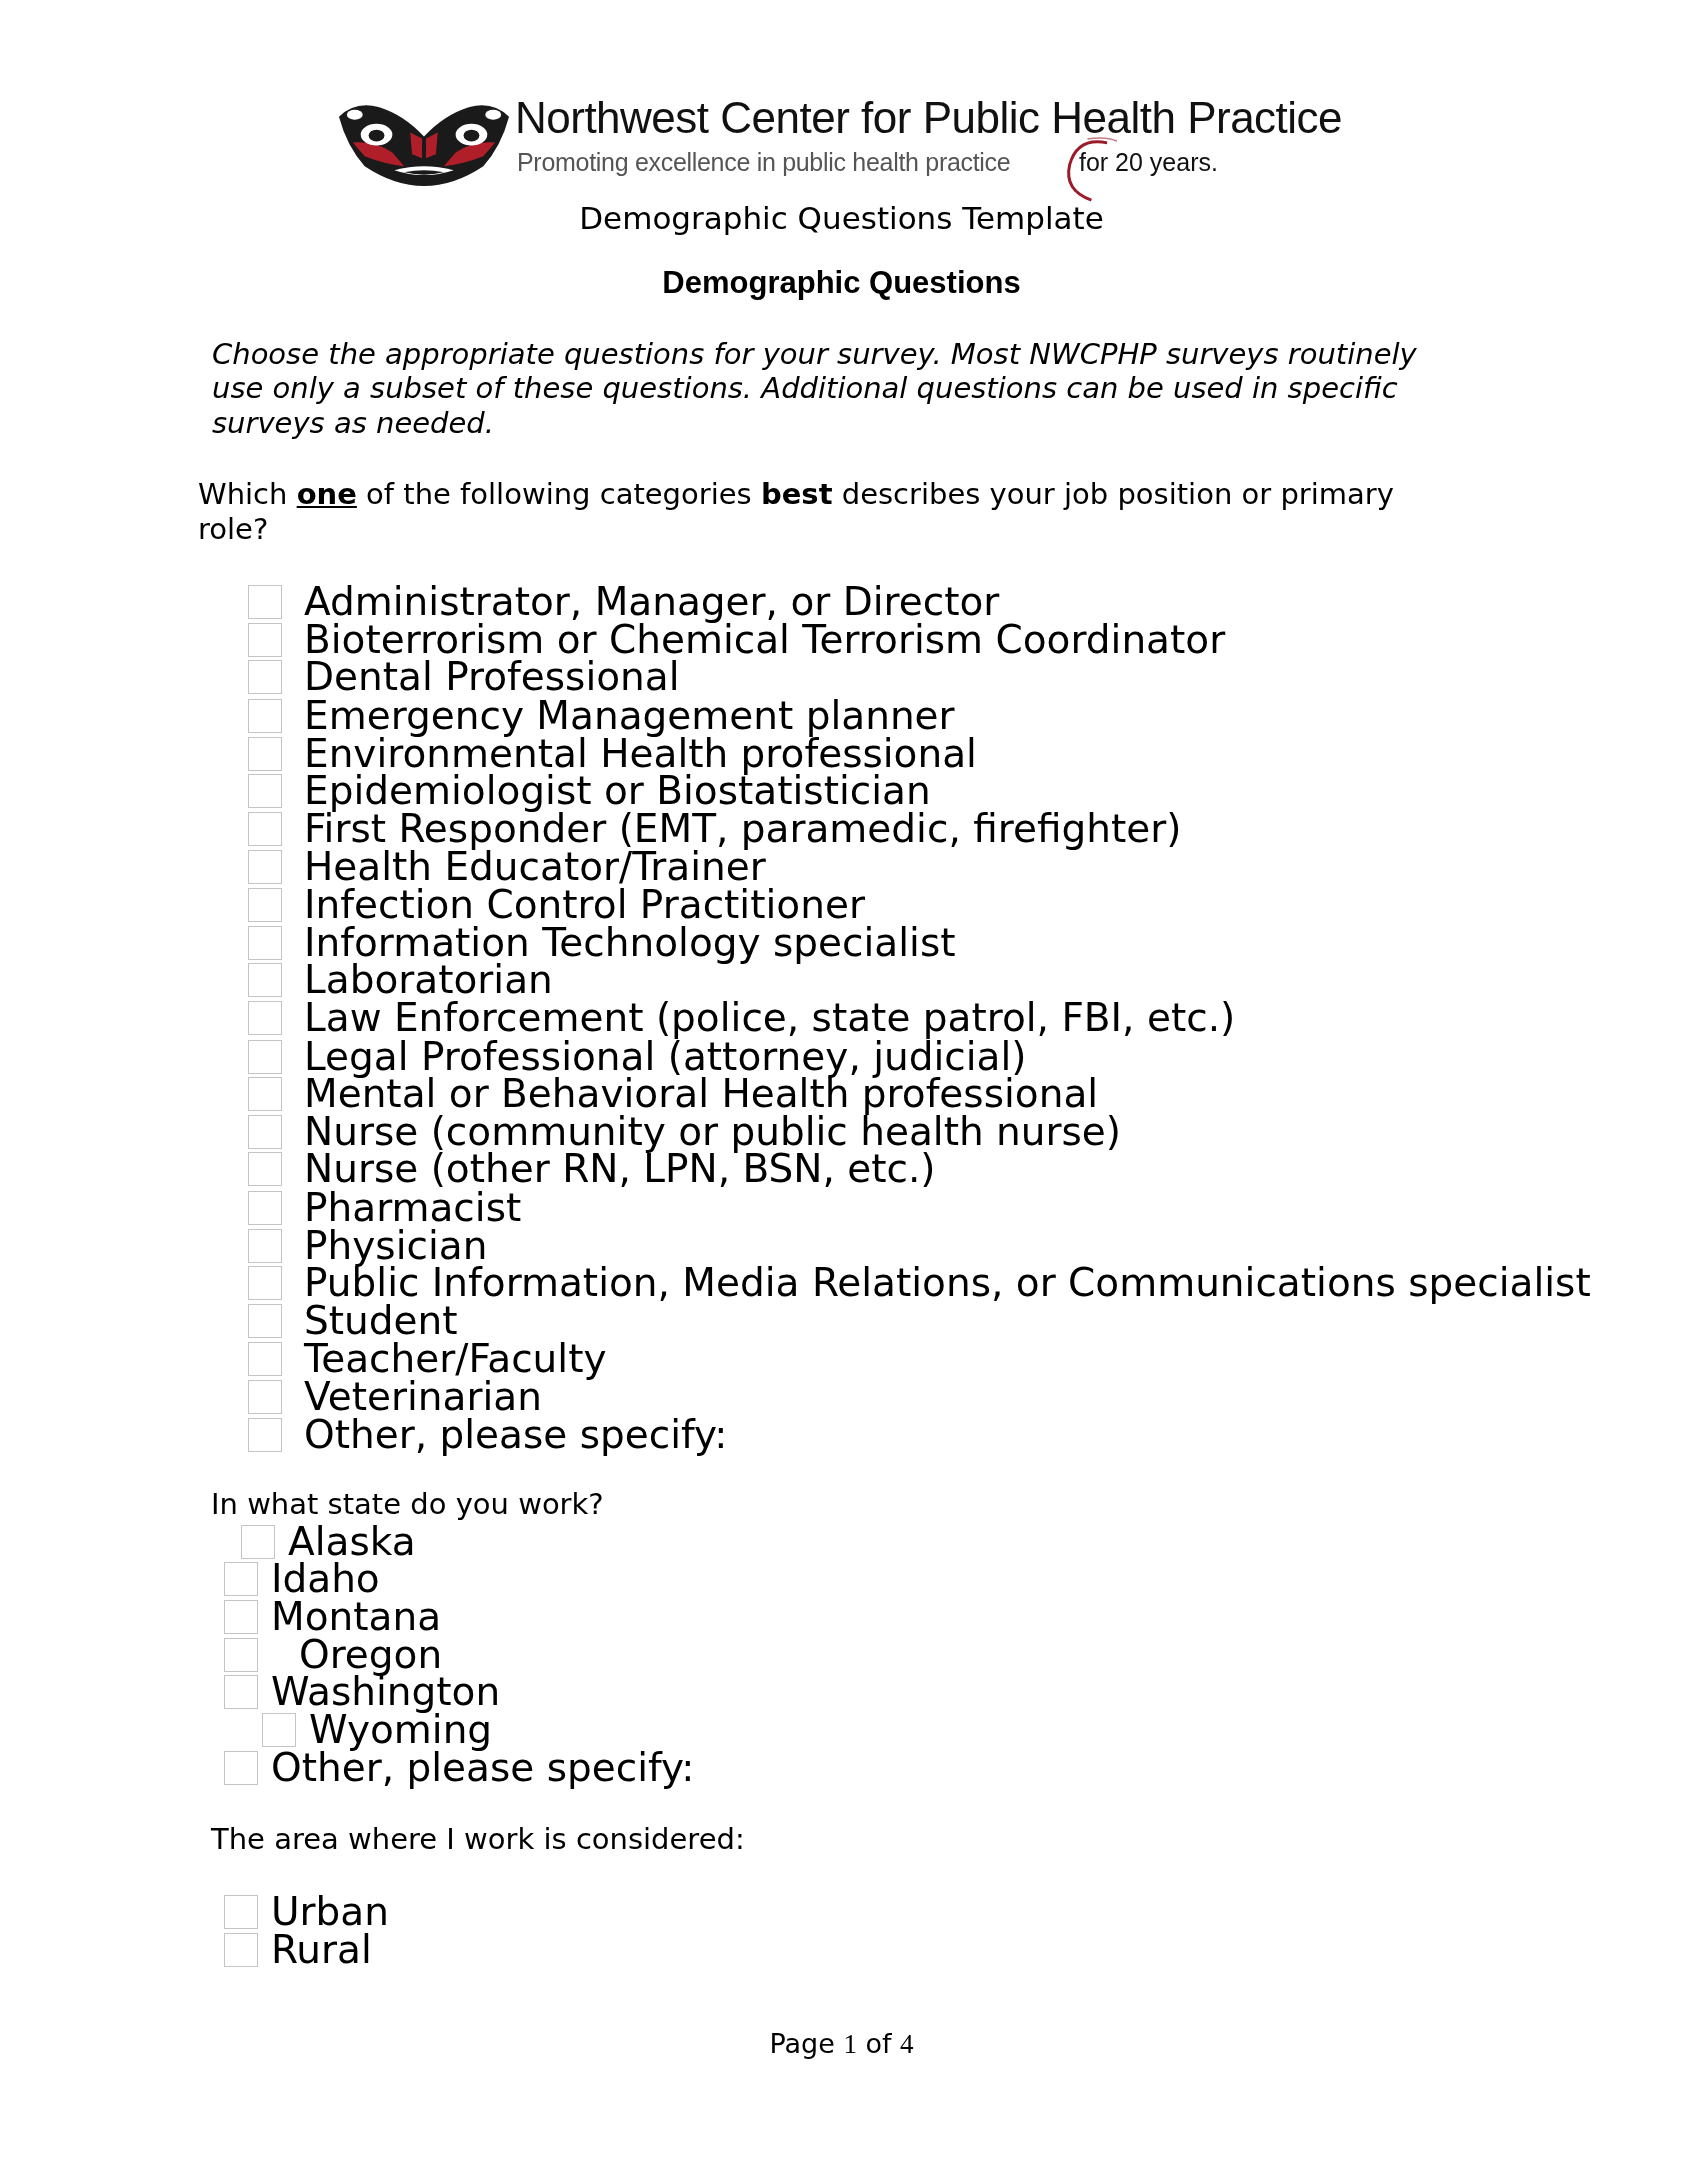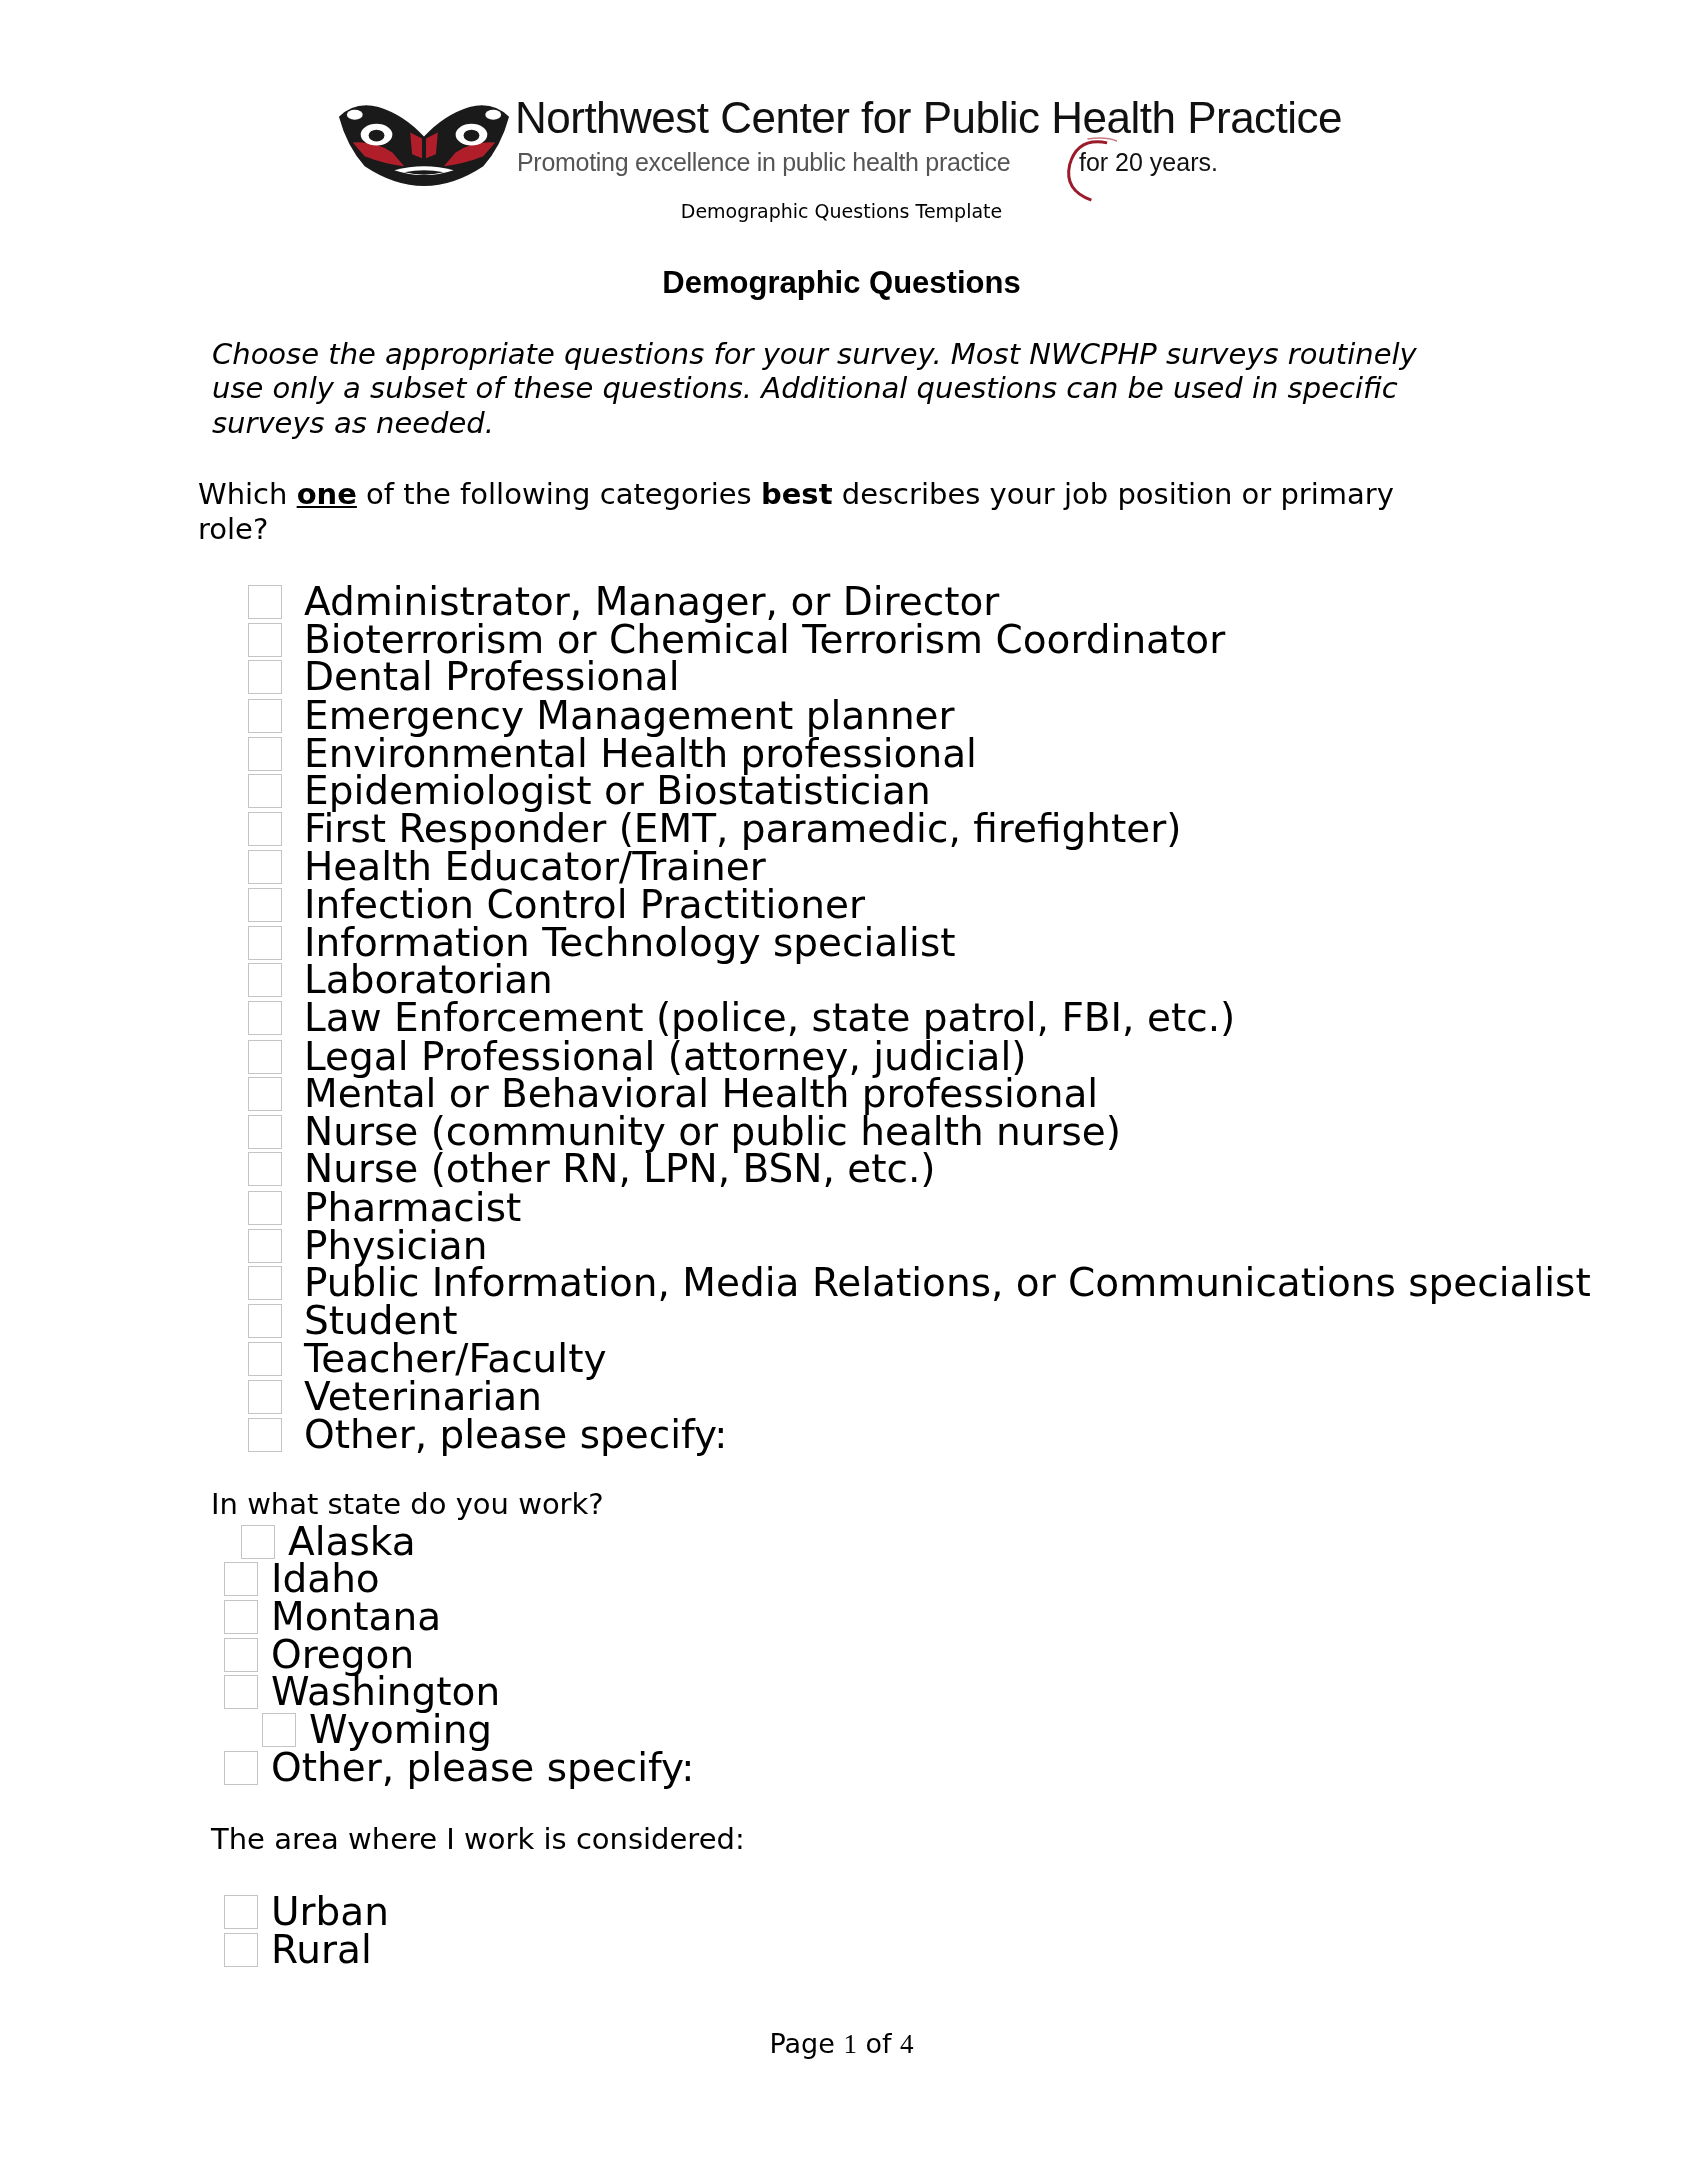--- a/index.html
+++ b/index.html
@@ -19,21 +19,21 @@
     .tagline {
       position: absolute; left: 182px; top: 51px;
       font-family: "Liberation Sans", sans-serif; font-size: 25px; color: #555; white-space: nowrap;
       letter-spacing: -0.3px;
     }
     .tagline-years {
       position: absolute; left: 744px; top: 51px;
       font-family: "Liberation Sans", sans-serif; font-size: 25px; color: #111; white-space: nowrap;
     }
     .swoosh { position: absolute; left: 713px; top: 38px; width: 69px; height: 69px; }
-    .doc-subtitle { left: 0; width: 1683px; text-align: center; top: 200px; font-size: 19px; }
+    .doc-subtitle { left: 0; width: 1683px; text-align: center; top: 200px; font-size: 31px; }
     .doc-heading { left: 0; width: 1683px; text-align: center; top: 265px;
       font-family: "Liberation Sans", sans-serif; font-weight: bold; font-size: 31px; }
     .intro { left: 212px; font-style: italic; font-size: 29px; line-height: 35px; }
     .question { font-size: 29px; line-height: 35px; }
     .q-one { font-weight: bold; text-decoration: underline; }
     .q-best { font-weight: bold; }
     .opt-row { position: absolute; height: 38px; display: flex; align-items: center; }
     .cbox {
       width: 34px; height: 34px; border: 1px solid #c4c4c4; box-sizing: border-box;
       background: #fff; flex: 0 0 auto;
@@ -188,21 +188,21 @@
       <span class="opt-label">Alaska</span>
     </div>
   <div class="opt-row state-row" style="left:224px; top:1560px;">
       <span class="cbox"></span>
       <span class="opt-label">Idaho</span>
     </div>
   <div class="opt-row state-row" style="left:224px; top:1598px;">
       <span class="cbox"></span>
       <span class="opt-label">Montana</span>
     </div>
-  <div class="opt-row state-row" style="left:224px; top:1636px;">
+  <div class="opt-row state-row" style="left:224px; top:1636px;gap:28px;">
       <span class="cbox"></span>
       <span class="opt-label">Oregon</span>
     </div>
   <div class="opt-row state-row" style="left:224px; top:1673px;">
       <span class="cbox"></span>
       <span class="opt-label">Washington</span>
     </div>
   <div class="opt-row state-row" style="left:224px; top:1711px;padding-left:38px;">
       <span class="cbox"></span>
       <span class="opt-label">Wyoming</span>

